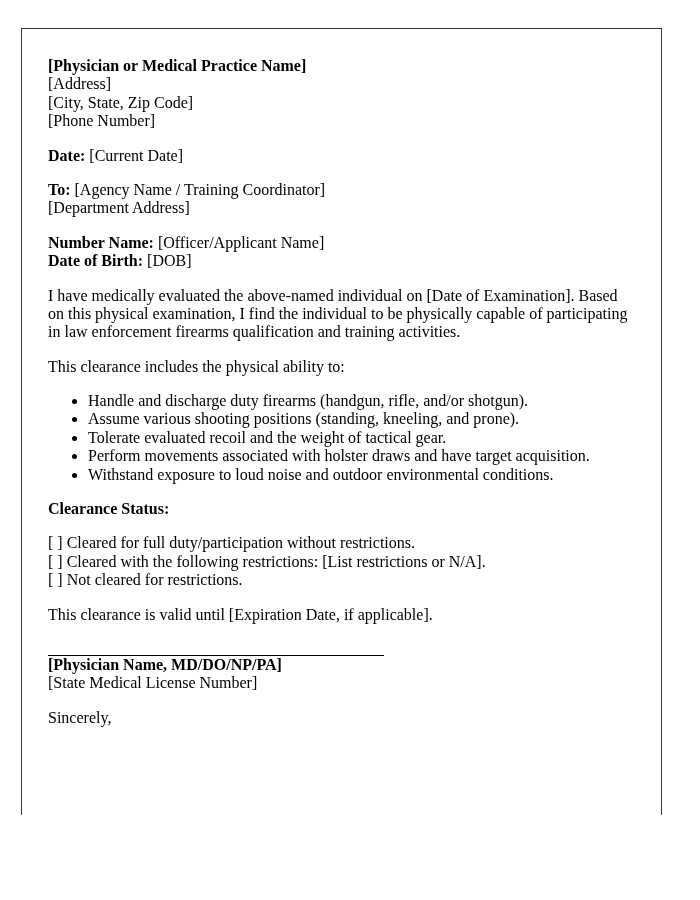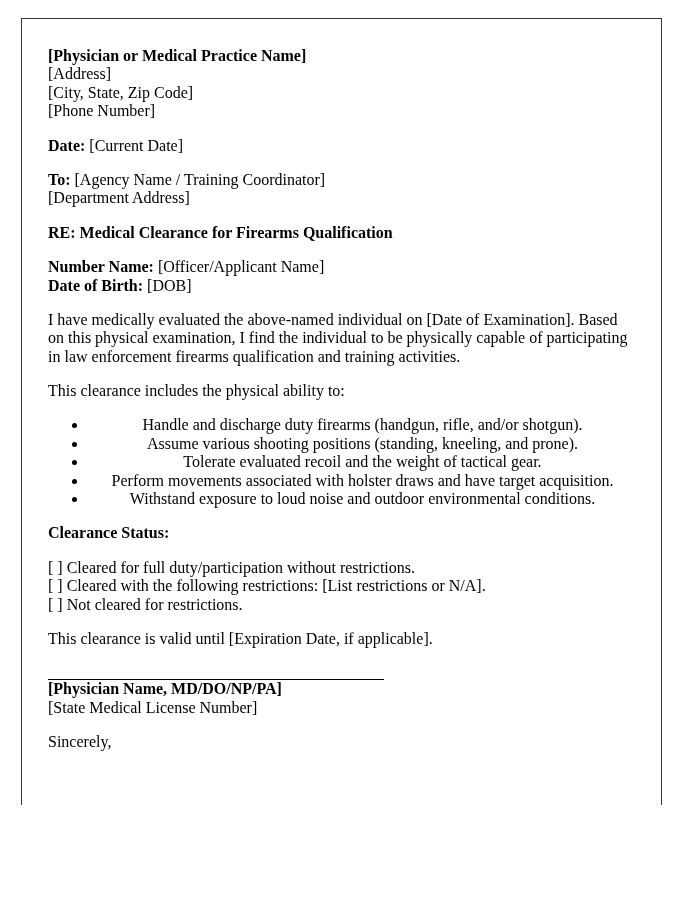--- a/index.html
+++ b/index.html
@@ -12,40 +12,39 @@
     height: 900px;
     position: relative;
     font-family: "Liberation Serif", serif;
     font-size: 16px;
     line-height: 1.15;
     color: #000000;
   }
   .page {
     position: absolute;
     left: 21px;
-    top: 18px;
+    top: 28px;
     width: 641px;
     height: 787px;
     box-sizing: border-box;
     border: 1px solid #363636;
     border-bottom: none;
     padding: 12px 24px 0 26px;
     background: #ffffff;
     overflow: hidden;
   }
   .para {
     margin: 16px 0;
   }
   .para b, b {
     font-weight: bold;
   }
   ul.ability-list {
     margin: 16px 0;
     padding-left: 40px;
-    text-align: center;
   }
   ul.ability-list li {
     margin: 0;
     padding: 0;
   }
   .sig-line {
     width: 336px;
     height: 15px;
     border-bottom: 1px solid #000000;
     margin: 0;
@@ -67,23 +66,20 @@
     <b>Date:</b>
     <span>[Current Date]</span>
   </div>
 
   <div class="para">
     <b>To:</b>
     <span>[Agency Name / Training Coordinator]</span><br>
     <span>[Department Address]</span>
   </div>
 
-  <div class="para">
-    <b>RE: Medical Clearance for Firearms Qualification</b>
-  </div>
 
   <div class="para">
     <b>Number Name:</b>
     <span>[Officer/Applicant Name]</span><br>
     <b>Date of Birth:</b>
     <span>[DOB]</span>
   </div>
 
 
   <div class="para">I have medically evaluated the above-named individual on [Date of Examination]. Based on this physical examination, I find the individual to be physically capable of participating in law enforcement firearms qualification and training activities.</div>

